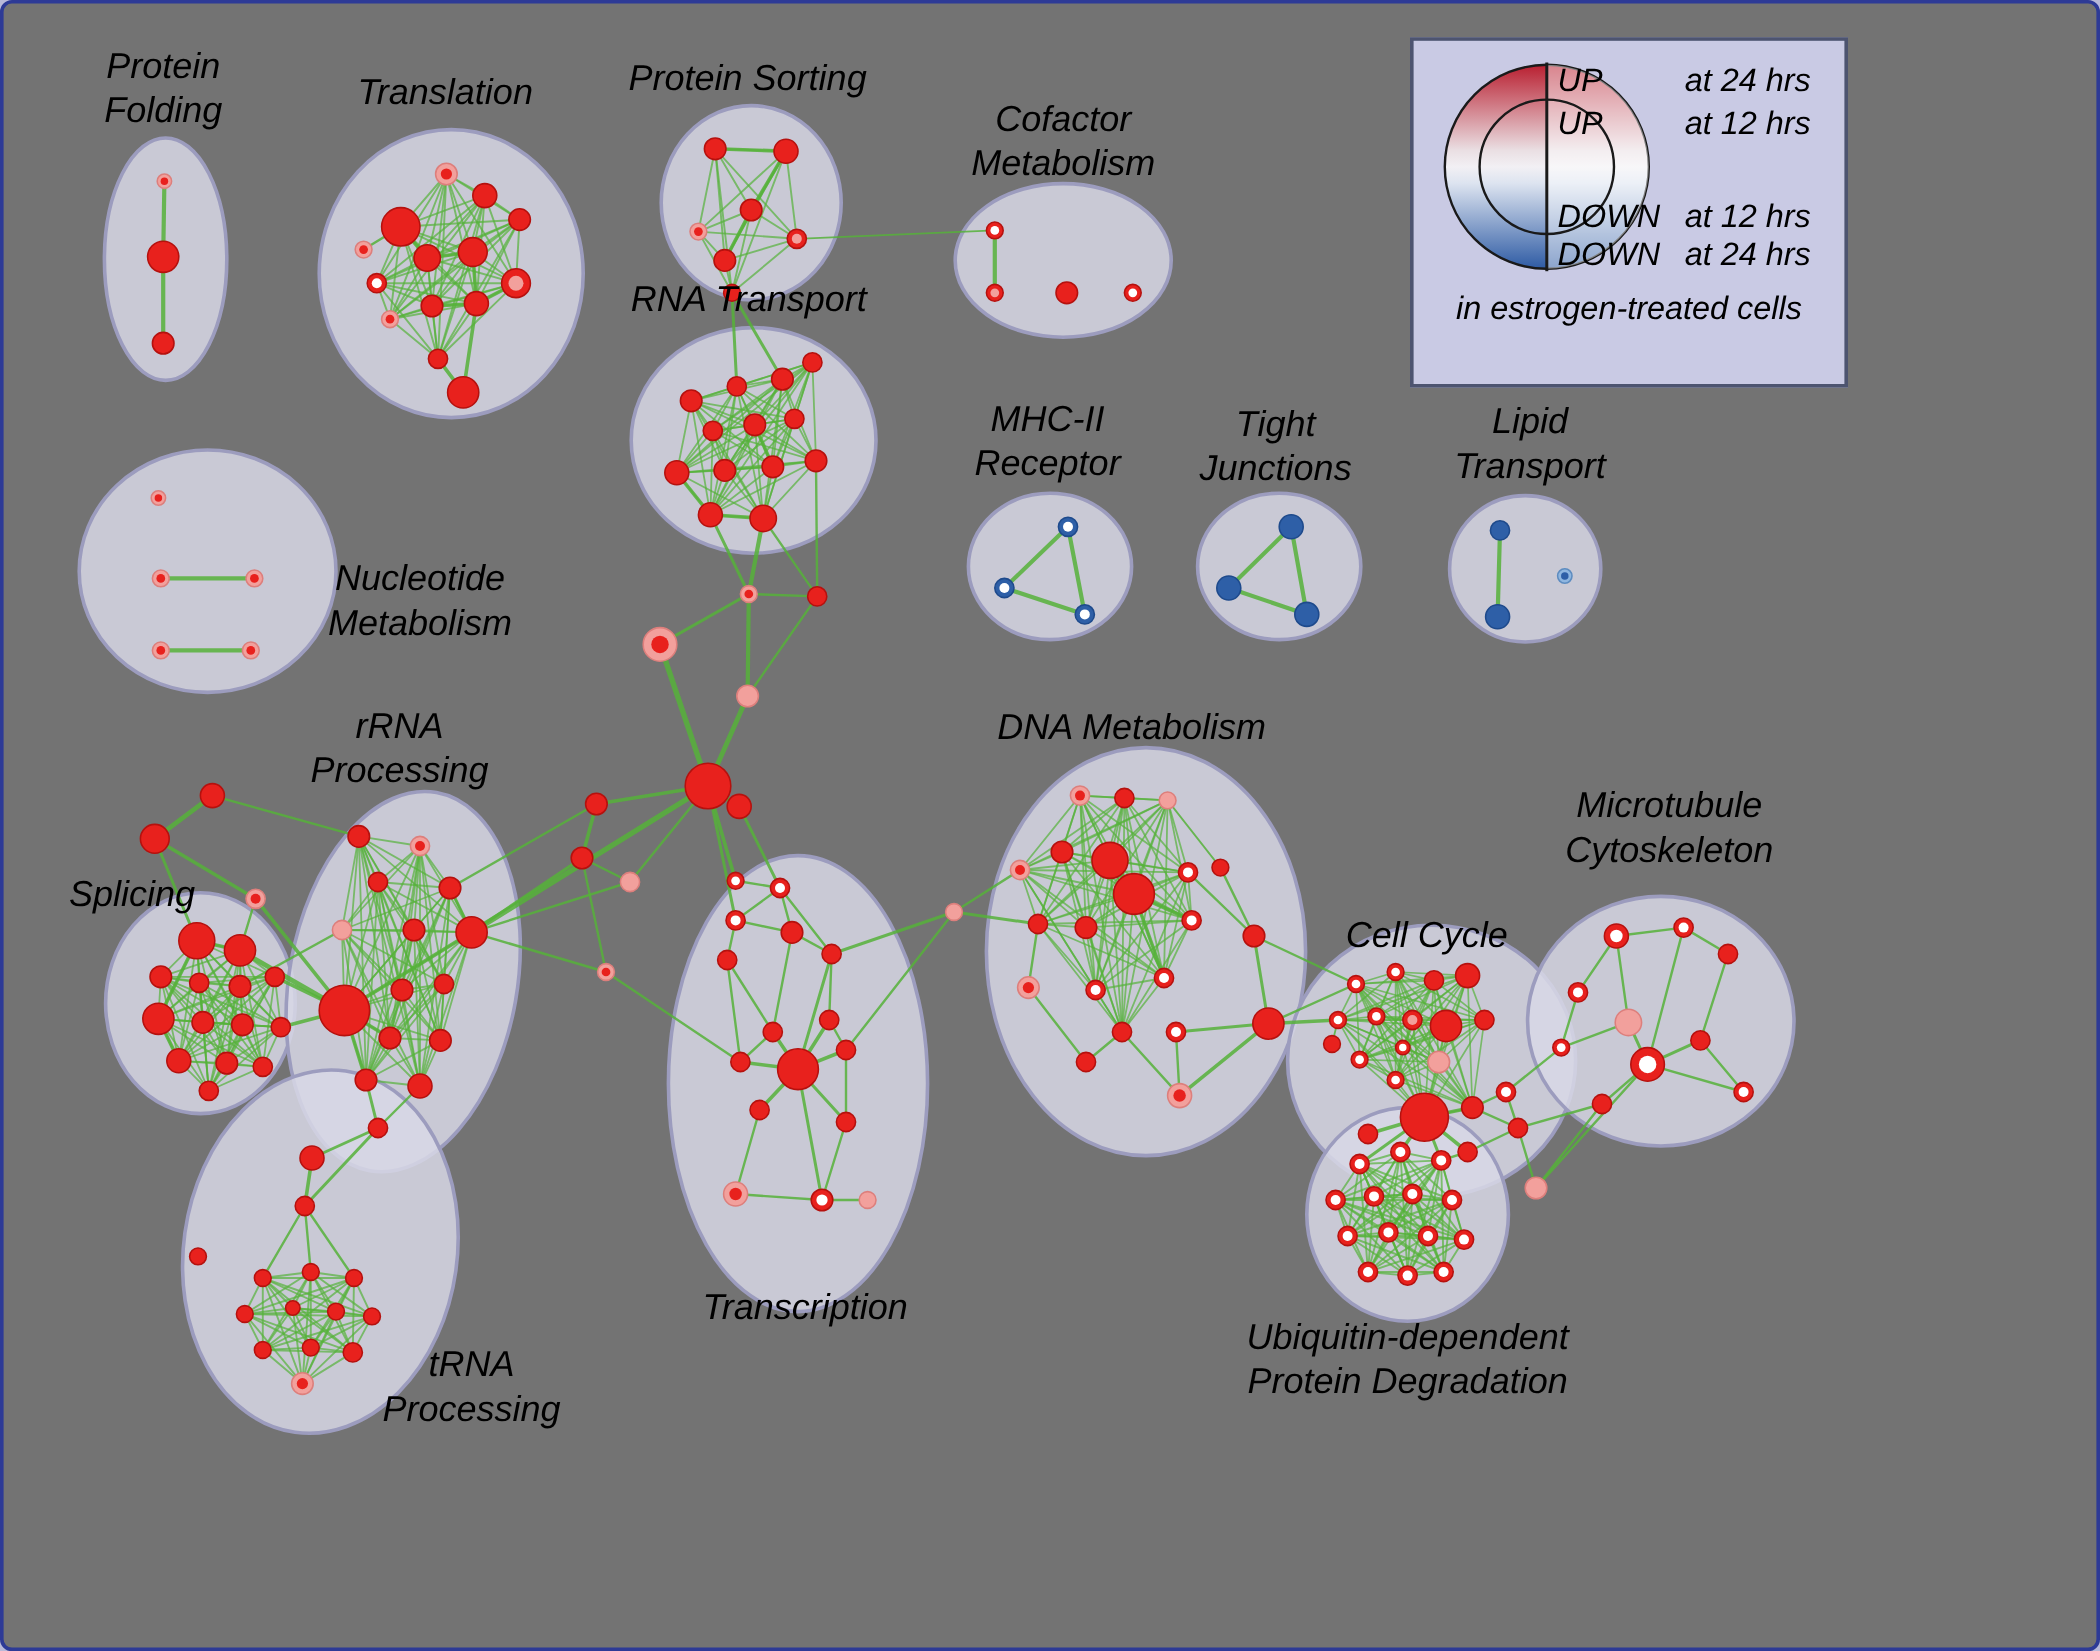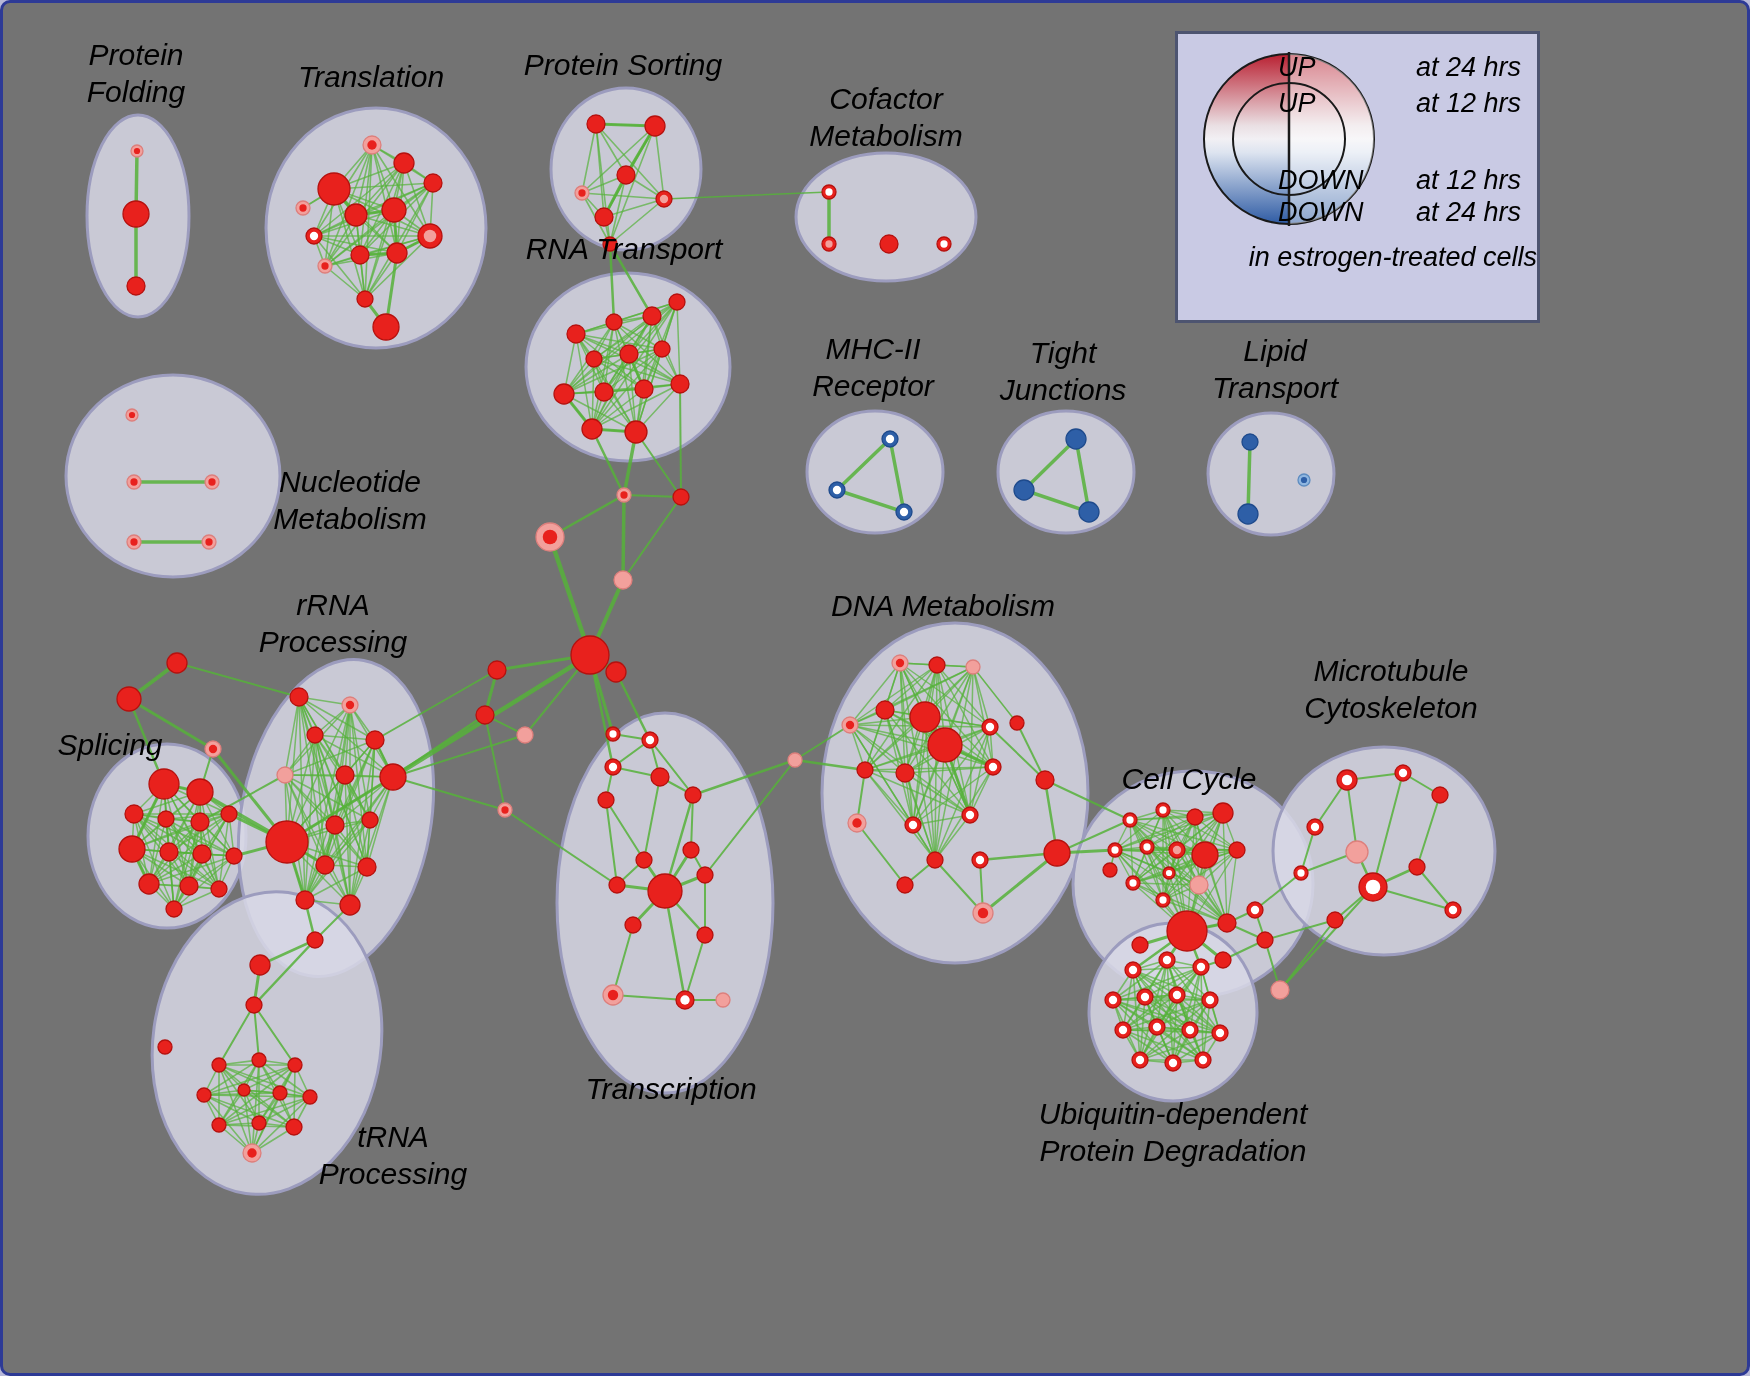--- a/index.html
+++ b/index.html
@@ -5,23 +5,23 @@
   html,body{margin:0;padding:0;background:#b8b9d8;}
   .figure{position:relative;width:1750px;height:1376px;background:#737373;
     border:3px solid #2d3a96;border-radius:10px;box-sizing:border-box;overflow:hidden;
     font-family:"Liberation Sans",sans-serif;font-style:italic;}
   #net{position:absolute;left:0;top:0;}
   text{font-family:"Liberation Sans",sans-serif;fill:#000;}
   .legend{position:absolute;left:1172px;top:28px;width:365px;height:292px;
     border:3px solid #4d5470;background:#c9cae4;box-sizing:border-box;}
   .legend > svg{position:absolute;left:0;top:0;}
   .lrow{position:absolute;left:0;width:100%;height:30px;font-size:27px;color:#000;line-height:30px;}
-  .lrow .lword{position:absolute;left:100px;}
-  .lrow .ltime{position:absolute;right:16px;}
-  .lfooter{position:absolute;top:206px;left:0;width:100%;text-align:right;
+  .lrow .lword{position:absolute;left:120px;}
+  .lrow .ltime{position:absolute;right:28px;}
+  .lfooter{position:absolute;top:206px;left:0;width:100%;text-align:center;
     font-size:27px;line-height:34px;color:#000;}
 </style>
 </head>
 <body>
 
 <div class="figure">
 
   <svg id="net" width="1750" height="1376" viewBox="0 0 1750 1376">
       <g>
         <ellipse cx="135" cy="213" rx="51" ry="101" fill="#d8d8e6" fill-opacity="0.85" stroke="#9c9cbe" stroke-width="3"></ellipse>

